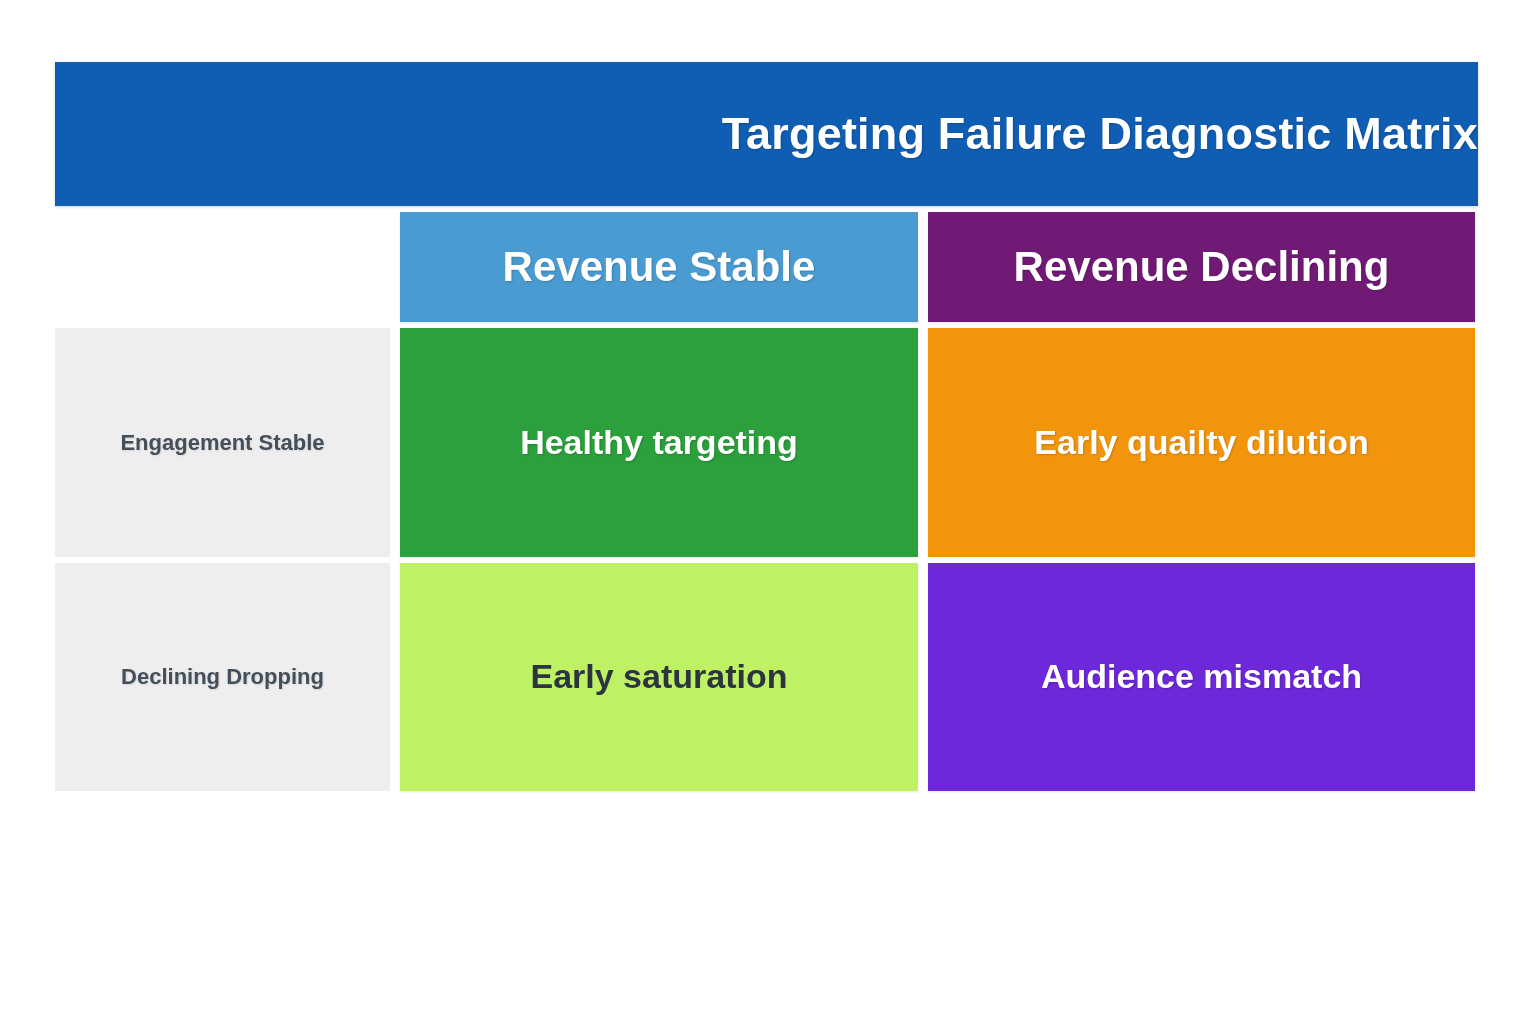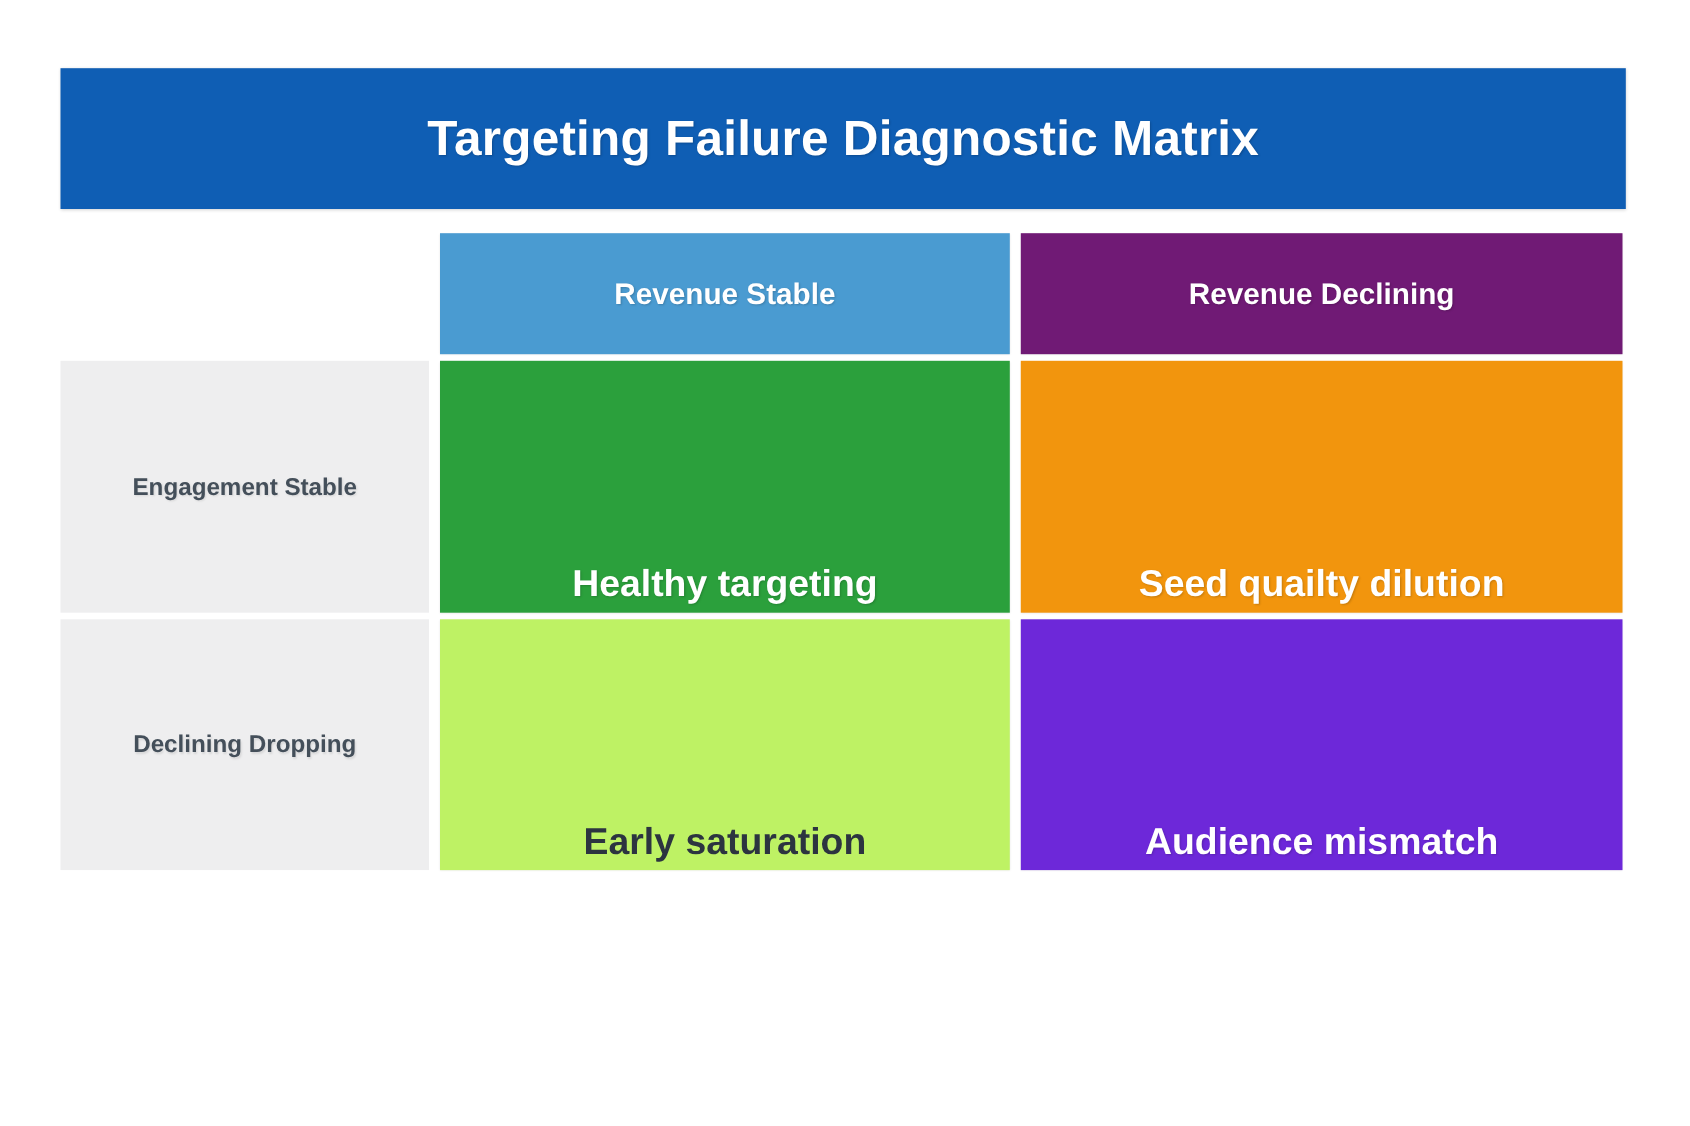--- a/index.html
+++ b/index.html
@@ -21,25 +21,25 @@
     height: 1024px;
     background: #ffffff;
   }
 
   
   .title-banner {
     position: absolute;
     left: 55px;
     top: 62px;
     width: 1423px;
-    height: 128px;
+    height: 144px;
     background: #0f5eb4;
     display: flex;
     align-items: center;
-    justify-content: center;
+    justify-content: flex-end;
     box-shadow: 0 1px 3px rgba(0,0,0,0.18);
   }
   .title-text {
     color: #ffffff;
     font-size: 45px;
     font-weight: bold;
     letter-spacing: 0.2px;
     text-align: center;
     line-height: 1.1;
     text-shadow: 1px 1px 2px rgba(0,0,0,0.20);
@@ -65,21 +65,21 @@
     text-align: center;
     box-sizing: border-box;
     padding: 6px 14px;
   }
 
   .corner-cell {
     background: transparent;
   }
 
   .col-header {
-    font-size: 27px;
+    font-size: 42px;
     font-weight: bold;
     color: #ffffff;
     text-shadow: 1px 1px 2px rgba(0,0,0,0.18);
     box-shadow: 0 1px 2px rgba(0,0,0,0.10);
   }
   .col-header-stable   { background: #4a9bd1; }
   .col-header-decline  { background: #701a75; }
 
   .row-header {
     background: #eeeeef;
@@ -88,21 +88,20 @@
     font-weight: bold;
     line-height: 1.18;
     text-shadow: 1px 1px 2px rgba(0,0,0,0.10);
   }
 
   .data-cell {
     font-size: 34px;
     font-weight: bold;
     line-height: 1.15;
     box-shadow: 0 1px 2px rgba(0,0,0,0.10);
-    align-items: flex-end;
   }
   .data-cell .cell-text { text-shadow: 1px 1px 2px rgba(0,0,0,0.18); }
 
   .bg-green  { background: #2ba03c; color: #ffffff; }
   .bg-orange { background: #f2950d; color: #ffffff; }
   .bg-yellow { background: #bef264; color: #2c3440; }
   .bg-yellow .cell-text { text-shadow: none; }
   .bg-red    { background: #6d28d9; color: #ffffff; }
 </style>
 </head>
@@ -126,21 +125,21 @@
       <span class="cell-text">Revenue Declining</span>
     </div>
 
     <div class="cell row-header">
       <span class="cell-text">Engagement Stable</span>
     </div>
     <div class="cell data-cell bg-green">
       <span class="cell-text">Healthy targeting</span>
     </div>
     <div class="cell data-cell bg-orange">
-      <span class="cell-text">Seed quailty dilution</span>
+      <span class="cell-text">Early quailty dilution</span>
     </div>
 
     <div class="cell row-header">
       <span class="cell-text">Declining Dropping</span>
     </div>
     <div class="cell data-cell bg-yellow">
       <span class="cell-text">Early saturation</span>
     </div>
     <div class="cell data-cell bg-red">
       <span class="cell-text">Audience mismatch</span>

